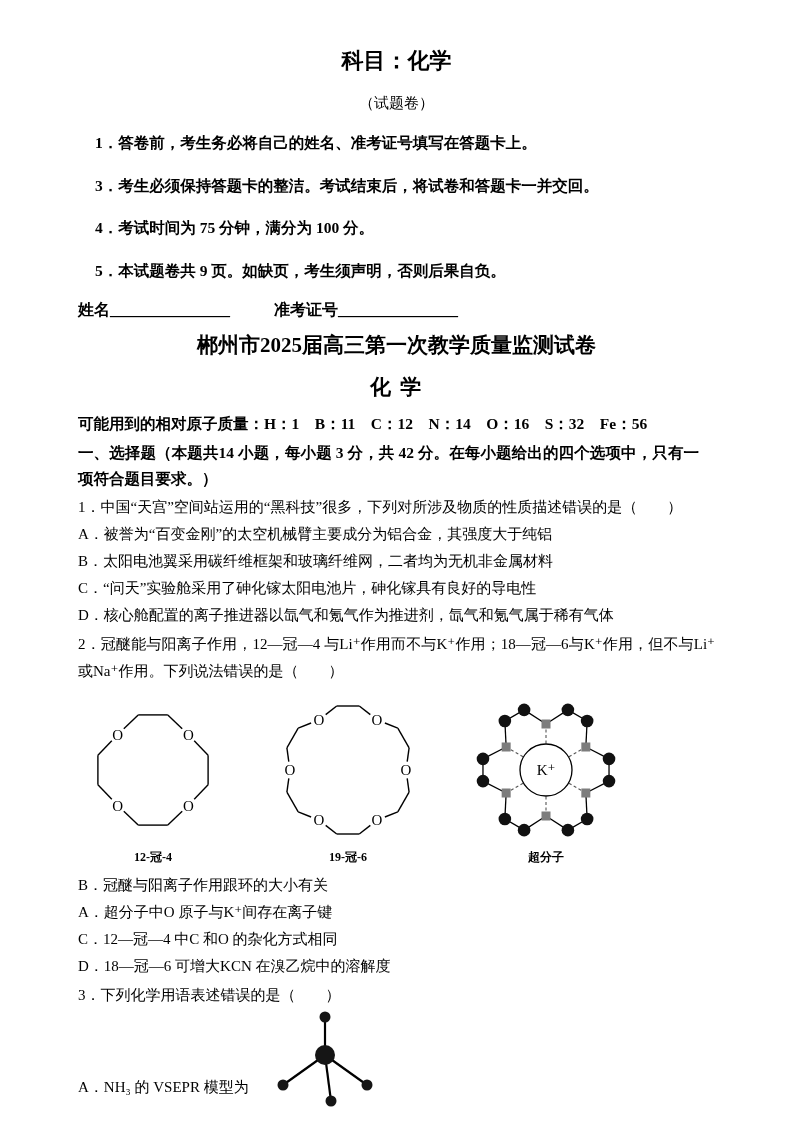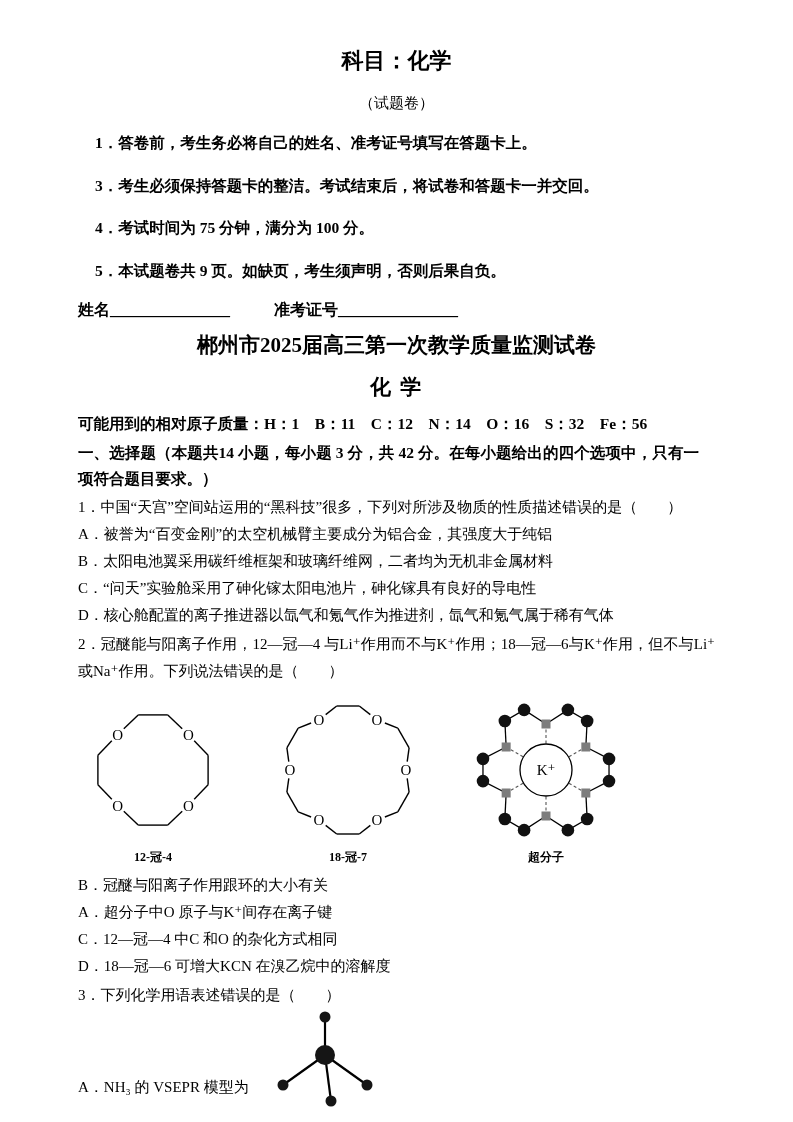--- a/index.html
+++ b/index.html
@@ -106,21 +106,21 @@
             <line x1="24.8" y1="66.6" x2="22.9" y2="52.8" stroke="#000" stroke-width="1.4"></line>
             <line x1="22.9" y1="52.8" x2="34.2" y2="33.2" stroke="#000" stroke-width="1.4"></line>
             <line x1="34.2" y1="33.2" x2="47.1" y2="28.0" stroke="#000" stroke-width="1.4"></line>
             <text x="55.0" y="29.9" text-anchor="middle" font-size="15">O</text>
             <text x="113.0" y="29.9" text-anchor="middle" font-size="15">O</text>
             <text x="142.0" y="80.1" text-anchor="middle" font-size="15">O</text>
             <text x="113.0" y="130.3" text-anchor="middle" font-size="15">O</text>
             <text x="55.0" y="130.3" text-anchor="middle" font-size="15">O</text>
             <text x="26.0" y="80.1" text-anchor="middle" font-size="15">O</text>
           </svg>
-        <div class="fig-label">18-冠-7</div>
+        <div class="fig-label">19-冠-6</div>
       </div>
       <div class="fig">
         <svg id="supra" width="156" height="150">
             <line x1="78" y1="29" x2="99.88928917284281" y2="14.859672269701868" stroke="#000" stroke-width="1.3"></line>
             <line x1="99.88928917284281" y1="14.859672269701868" x2="119.13840701993851" y2="25.973155640385407" stroke="#000" stroke-width="1.3"></line>
             <line x1="119.13840701993851" y1="25.973155640385407" x2="117.83716857408417" y2="52" stroke="#000" stroke-width="1.3"></line>
             <line x1="117.83716857408417" y1="52" x2="141.02769619278132" y2="63.88651662931646" stroke="#000" stroke-width="1.3"></line>
             <line x1="141.02769619278132" y1="63.88651662931646" x2="141.02769619278132" y2="86.11348337068354" stroke="#000" stroke-width="1.3"></line>
             <line x1="141.02769619278132" y1="86.11348337068354" x2="117.83716857408419" y2="98" stroke="#000" stroke-width="1.3"></line>
             <line x1="117.83716857408419" y1="98" x2="119.13840701993853" y2="124.02684435961459" stroke="#000" stroke-width="1.3"></line>

